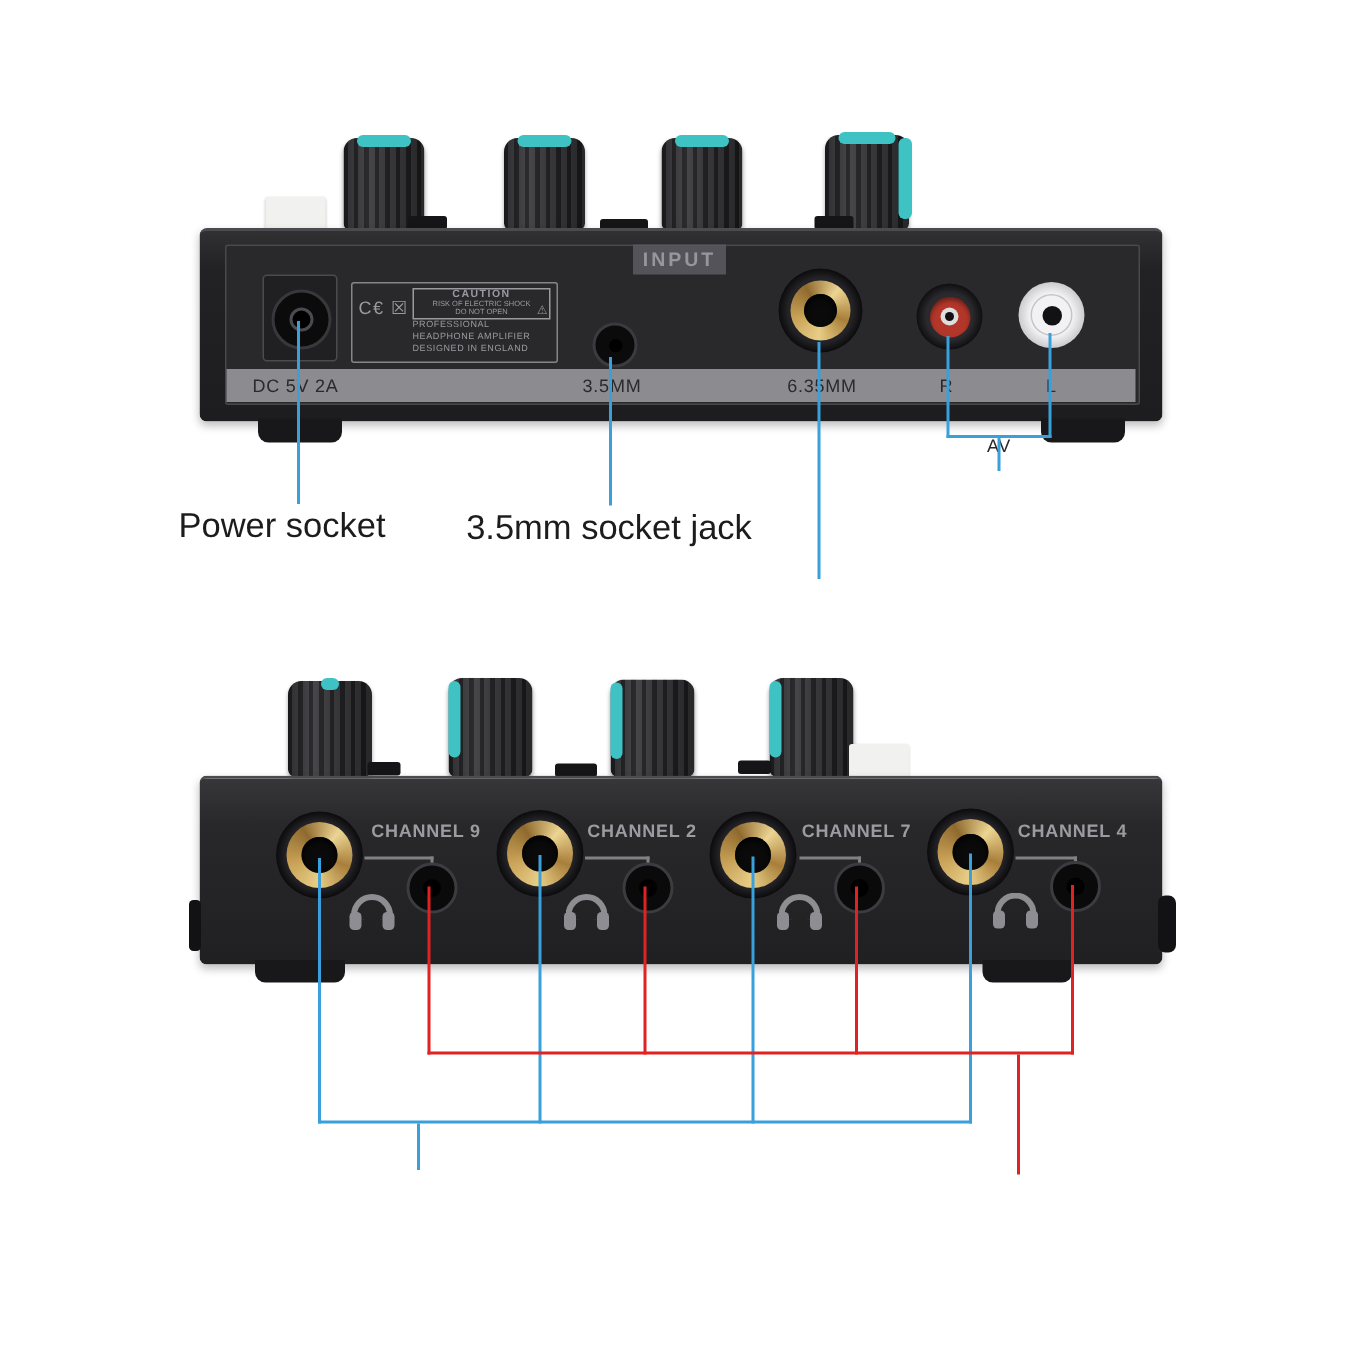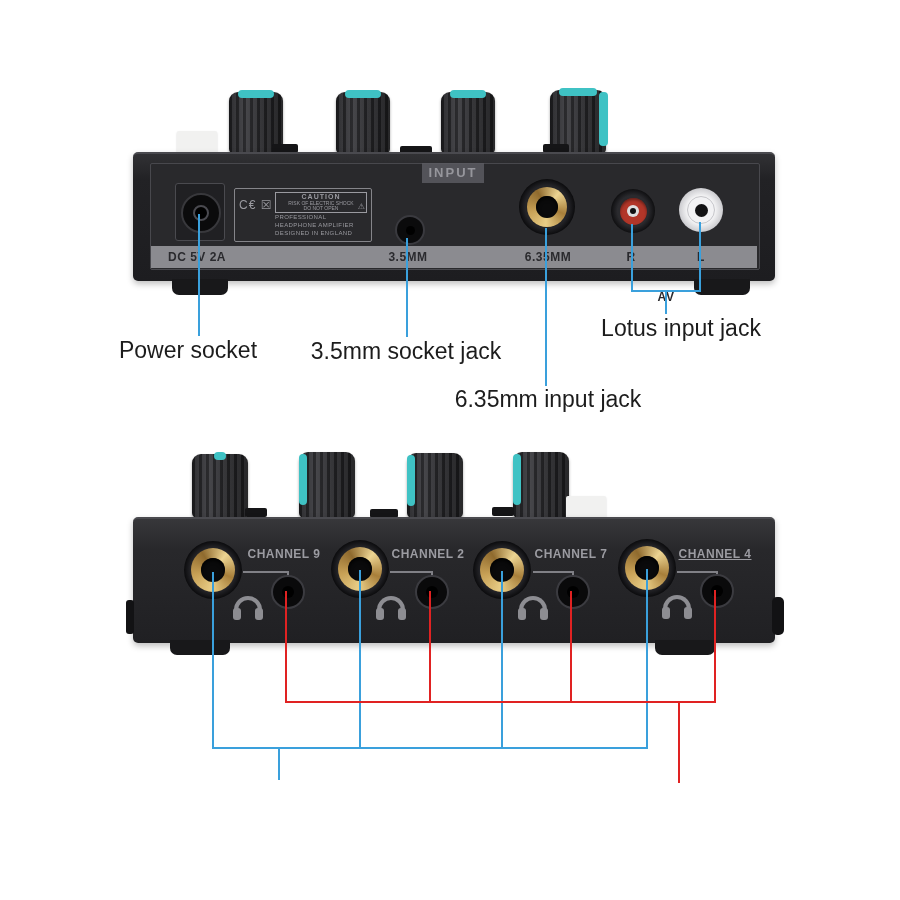--- a/index.html
+++ b/index.html
@@ -26,21 +26,21 @@
   .body{position:absolute;left:133px;width:642px;border-radius:5px;
         background:linear-gradient(#313134,#222225 20%,#1d1d20);
         border-top:2px solid #4a4a4f;box-shadow:0 3px 6px rgba(0,0,0,.25);}
   .foot{position:absolute;height:16px;background:#18181a;border-radius:0 0 7px 7px;}
   .nub{position:absolute;background:#121214;border-radius:3px;}
 
   .inner-panel{position:absolute;left:150px;top:163px;width:608px;height:105px;
         background:#29292c;border:1px solid #48484d;border-radius:2px;}
   .strip{position:absolute;left:151px;top:246px;width:606px;height:22px;
         background:var(--panel-strip-gray,#8B8B90);}
-  .strip-label{position:absolute;top:250px;font-size:12px;font-weight:bold;color:#2a2a2e;
+  .strip-label{position:absolute;top:250px;font-size:12px;font-weight:normal;color:#2a2a2e;
         letter-spacing:.5px;white-space:nowrap;transform:translateX(-50%);}
   .input-tag{position:absolute;left:422px;top:163px;width:62px;height:20px;background:#5b5b61;
         color:#a9a9b0;font-size:13px;font-weight:bold;letter-spacing:2px;text-align:center;
         line-height:20px;opacity:.85;filter:blur(.4px);}
 
   
   .circ{border-radius:50%;position:absolute;display:flex;align-items:center;justify-content:center;}
   .dc-recess{position:absolute;left:175px;top:183px;width:48px;height:56px;background:#202023;
         border:1px solid #4a4a4f;border-radius:3px;}
   .dc-barrel{left:181px;top:193px;width:36px;height:36px;background:#0b0b0c;
@@ -176,22 +176,20 @@
   <div class="line-blue" style="left:198px;top:214px;width:2px;height:122px;"></div>
   <div class="line-blue" style="left:406px;top:238px;width:2px;height:99px;"></div>
   <div class="line-blue" style="left:545px;top:228px;width:2px;height:158px;"></div>
   <div class="line-blue" style="left:631px;top:224px;width:2px;height:68px;"></div>
   <div class="line-blue" style="left:699px;top:222px;width:2px;height:70px;"></div>
   <div class="line-blue" style="left:631px;top:290px;width:70px;height:2px;"></div>
   <div class="line-blue" style="left:665px;top:292px;width:2px;height:22px;"></div>
 
   <div class="note" style="left:188px;top:337px;">Power socket</div>
   <div class="note" style="left:406px;top:338px;">3.5mm socket jack</div>
-  <div class="note" style="left:548px;top:386px;">6.35mm input jack</div>
-  <div class="note" style="left:681px;top:315px;">Lotus input jack</div>
 
   <div class="knob" style="left:192px;top:454px;width:56px;height:64px;">
       <div class="cap-top" style="left:40%;width:20%;"></div>
     </div>
   <div class="knob" style="left:299px;top:452px;width:56px;height:66px;">
       <div class="cap-left"></div>
     </div>
   <div class="knob" style="left:407px;top:453px;width:56px;height:65px;">
       <div class="cap-left"></div>
     </div>
@@ -203,21 +201,21 @@
   <div class="tab" style="left:370px;top:509px;width:28px;"></div>
   <div class="tab" style="left:492px;top:507px;width:22px;"></div>
 
   <div class="body" style="top:517px;height:124px;background:linear-gradient(#37373a,#28282b 25%,#202023);"></div>
   <div class="nub" style="left:126px;top:600px;width:8px;height:34px;"></div>
   <div class="nub" style="left:772px;top:597px;width:12px;height:38px;border-radius:5px;"></div>
 
   <div class="channel-label" style="left:284px;">CHANNEL 9</div>
   <div class="channel-label" style="left:428px;">CHANNEL 2</div>
   <div class="channel-label" style="left:571px;">CHANNEL 7</div>
-  <div class="channel-label" style="left:715px;text-decoration:underline;">CHANNEL 4</div>
+  <div class="channel-label" style="left:715px;">CHANNEL 4</div>
 
   <div class="bracket" style="left:243px;width:44px;"></div>
   <div class="bracket" style="left:390px;width:41px;"></div>
   <div class="bracket" style="left:533px;width:39px;"></div>
   <div class="bracket" style="left:677px;width:39px;"></div>
 
   <div class="circ bezel-dark" style="left:184px;top:541px;width:58px;height:58px;">
     <div class="gold-ring" style="width:44px;height:44px;">
         <div class="gold-hole" style="width:24px;height:24px;"></div>
       </div>

